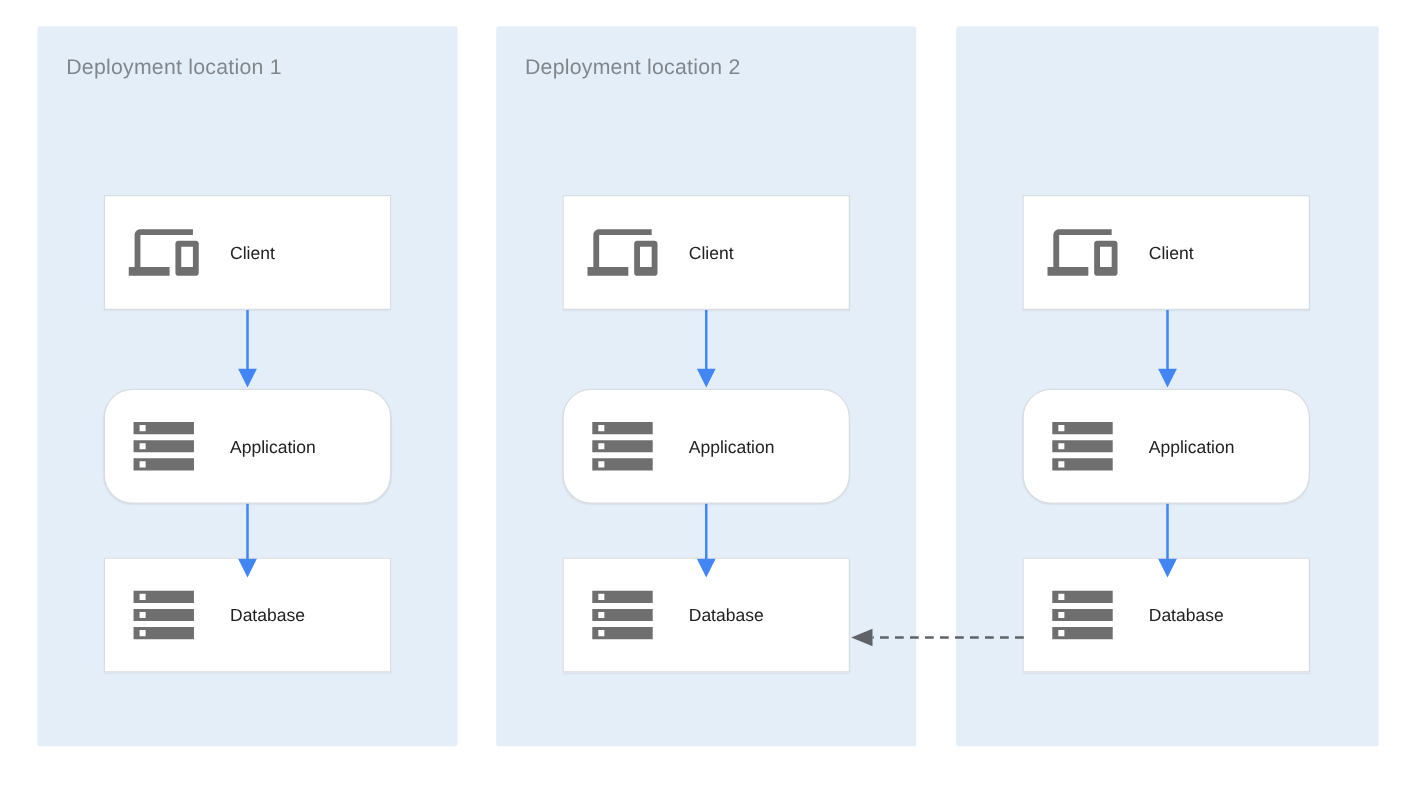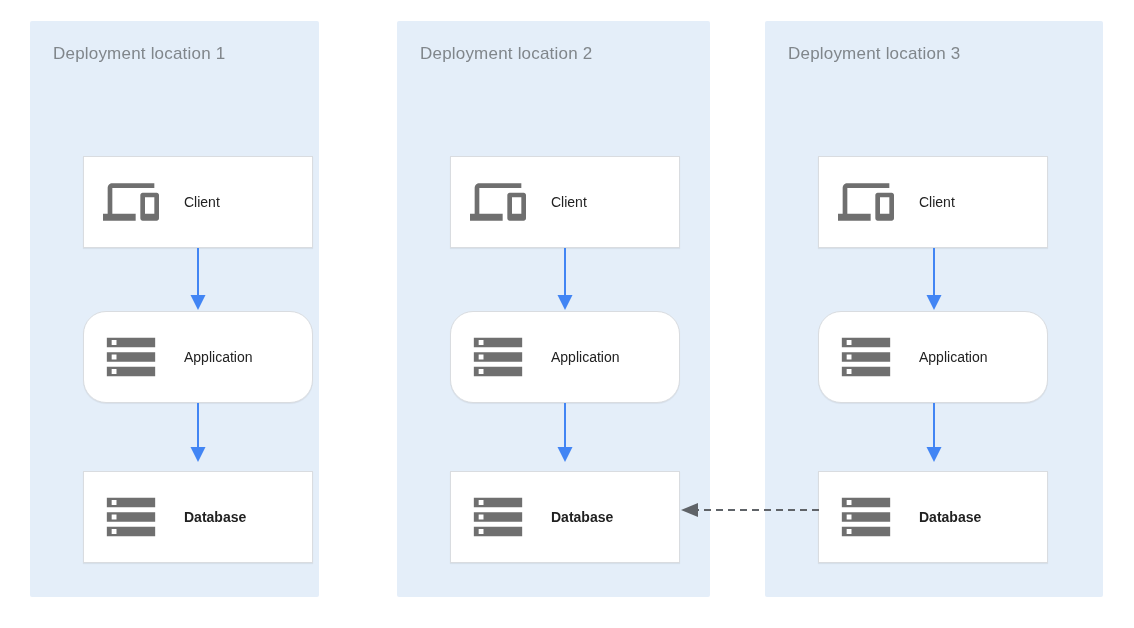--- a/index.html
+++ b/index.html
@@ -11,26 +11,26 @@
     position: relative;
     width: 1134px;
     height: 628px;
     background: var(--canvas-bg, #ffffff);
     overflow: hidden;
   }
   .panel {
     position: absolute;
     top: 21px;
     height: 576px;
-    width: 289px;
+    width: 336px;
     background: var(--panel-bg, #e4eef9);
     border-radius: 2px;
   }
   .panel-1 { left: 30px; }
-  .panel-2 { left: 397px; padding-left: 24px; }
+  .panel-2 { left: 397px; }
   .panel-3 { left: 765px; width: 338px; }
   .panel-title {
     position: absolute;
     left: 23px;
     top: 22px;
     font-size: 17px;
     line-height: 22px;
     letter-spacing: 0.2px;
     color: var(--panel-title-text, #80868b);
     white-space: nowrap;
@@ -42,21 +42,21 @@
     height: 92px;
     box-sizing: border-box;
     background: var(--node-bg, #ffffff);
     border: 1px solid var(--node-border, #d9dce0);
     box-shadow: 0 1px 1px rgba(0,0,0,0.06);
     display: flex;
     align-items: center;
   }
   .node-row-0 { top: 135px; }
   .node-row-1 { top: 290px; border-radius: 23px; }
-  .node-row-2 { top: 450px; font-weight: bold; }
+  .node-row-2 { top: 425px; }
   .node-icon {
     margin-left: 17px;
     width: 60px;
     display: flex;
     align-items: center;
     justify-content: center;
     flex: 0 0 auto;
   }
   .node-icon svg { display: block; }
   .node-icon path { fill: var(--icon-gray, #6f6f6f); }
@@ -139,21 +139,20 @@
       <span class="node-icon">
         <svg width="58" height="58" viewBox="0 0 24 24" aria-hidden="true">
           <path d="M2 20h20v-4H2v4zm2-3h2v2H4v-2zM2 4v4h20V4H2zm4 3H4V5h2v2zm-4 7h20v-4H2v4zm2-3h2v2H4v-2z"></path>
         </svg>
       </span>
       <span class="node-label">Database</span>
     </div>
   </div>
 
   <div class="panel panel-3">
-    <div class="panel-title">Deployment location 3</div>
 
     <div class="node node-row-0">
       <span class="node-icon">
         <svg width="60" height="56" viewBox="0 0 24 24" aria-hidden="true">
           <path d="M4 6h18V4H4c-1.1 0-2 .9-2 2v11H0v3h14v-3H4V6zm19 2h-6c-.55 0-1 .45-1 1v10c0 .55.45 1 1 1h6c.55 0 1-.45 1-1V9c0-.55-.45-1-1-1zm-1 9h-4v-7h4v7z"></path>
         </svg>
       </span>
       <span class="node-label">Client</span>
     </div>
 

